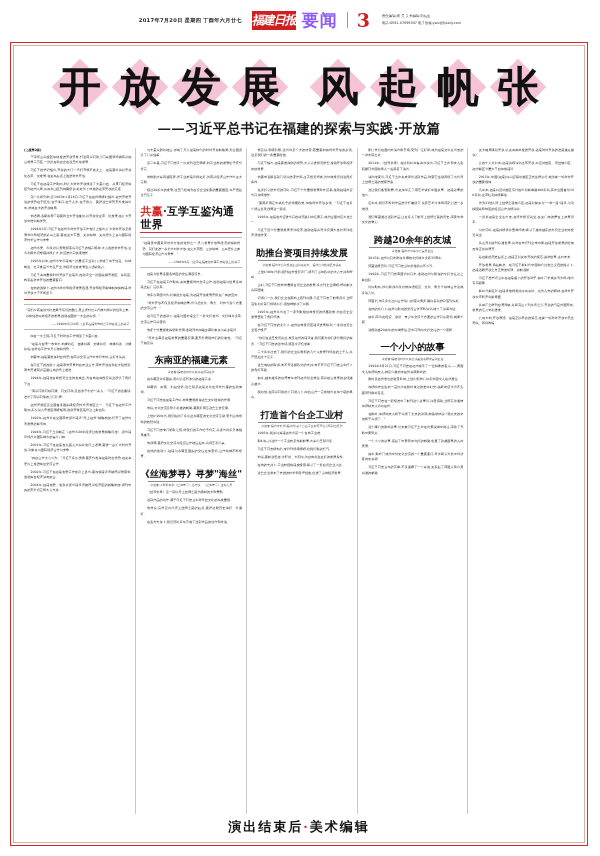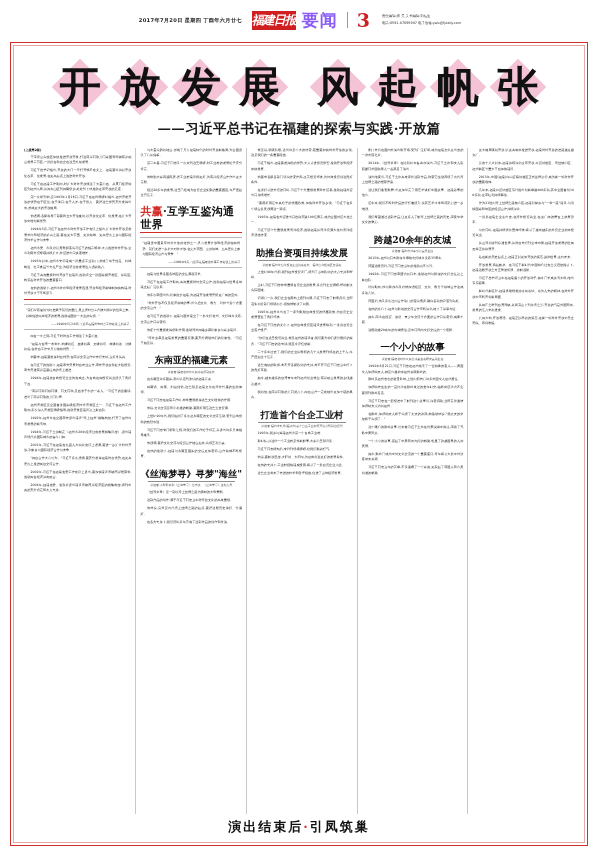--- a/index.html
+++ b/index.html
@@ -411,17 +411,17 @@
             <p class="para indent">习近平总书记当年在福建播下的开放种子,如今已长成参天大树,结出累累硕果。</p>
             <p class="para indent">新时代新征程,福建将继续发扬敢闯敢试、敢为人先的精神,在对外开放中不断开创新局面。</p>
             <p class="para indent">从闽江之畔到台湾海峡,从武夷山下到东海之滨,开放的气息扑面而来,发展的活力竞相迸发。</p>
             <p class="para indent">八闽大地,开放潮涌。福建正以昂扬的姿态,在新一轮对外开放中勇立潮头、再创辉煌。</p>
           </div>
     </div>
 
   </div>
 
   <div class="bottom-banner">
-    <div class="bb-title"><span>演出结束后</span><span class="dot">·</span><span>引凤筑巢</span></div>
+    <div class="bb-title"><span>演出结束后</span><span class="dot">·</span><span>美术编辑</span></div>
   </div>
 
 </div>
 </div>
 
 </body></html>

